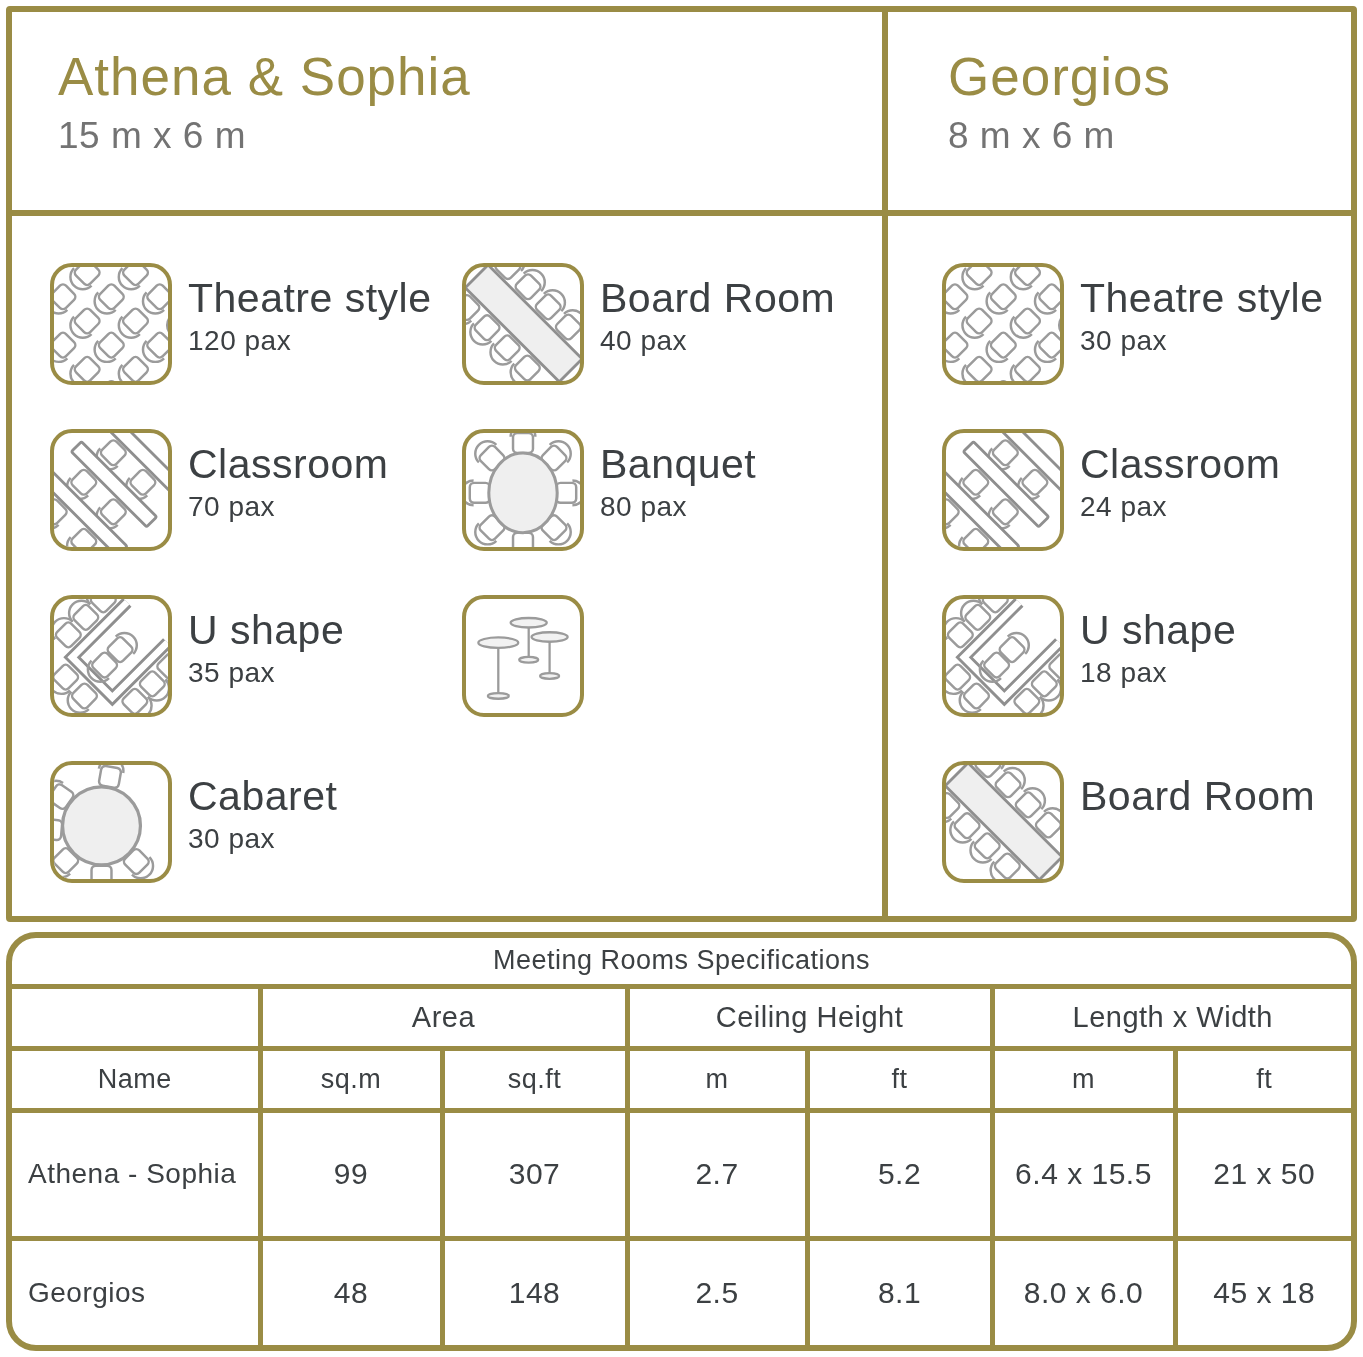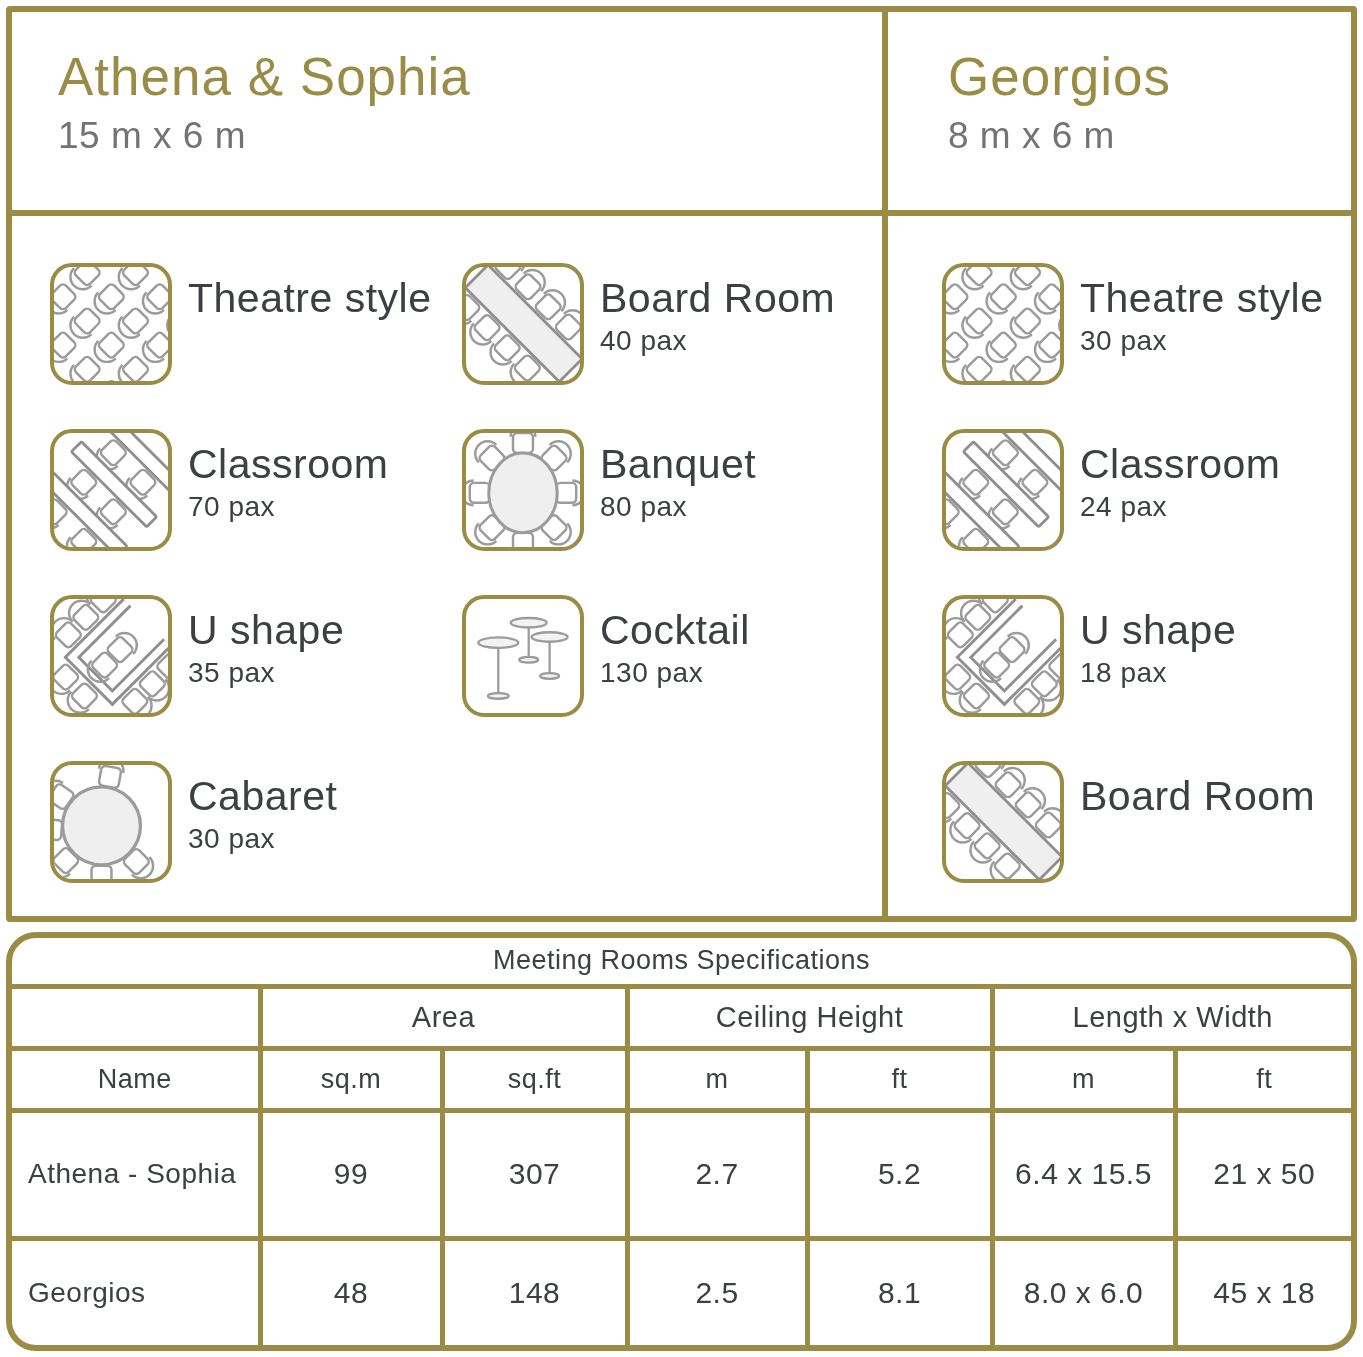--- a/index.html
+++ b/index.html
@@ -236,20 +236,21 @@
 
   <div class="panel-body left">
     <div class="entry">
       <div class="icon-box">
           <svg viewBox="0 0 120 120">
             <use href="#sym-theatre"></use>
           </svg>
         </div>
       <div class="entry-text">
         <div class="entry-label">Theatre style</div>
+        <div class="entry-pax">120 pax</div>
       </div>
     </div>
     <div class="entry">
       <div class="icon-box">
           <svg viewBox="0 0 120 120">
             <use href="#sym-boardroom"></use>
           </svg>
         </div>
       <div class="entry-text">
         <div class="entry-label">Board Room</div>
@@ -288,24 +289,20 @@
         <div class="entry-label">U shape</div>
         <div class="entry-pax">35 pax</div>
       </div>
     </div>
     <div class="entry">
       <div class="icon-box">
           <svg viewBox="0 0 120 120">
             <use href="#sym-cocktail"></use>
           </svg>
         </div>
-      <div class="entry-text">
-        <div class="entry-label">Cocktail</div>
-        <div class="entry-pax">130 pax</div>
-      </div>
     </div>
     <div class="entry">
       <div class="icon-box">
           <svg viewBox="0 0 120 120">
             <use href="#sym-cabaret"></use>
           </svg>
         </div>
       <div class="entry-text">
         <div class="entry-label">Cabaret</div>
         <div class="entry-pax">30 pax</div>

